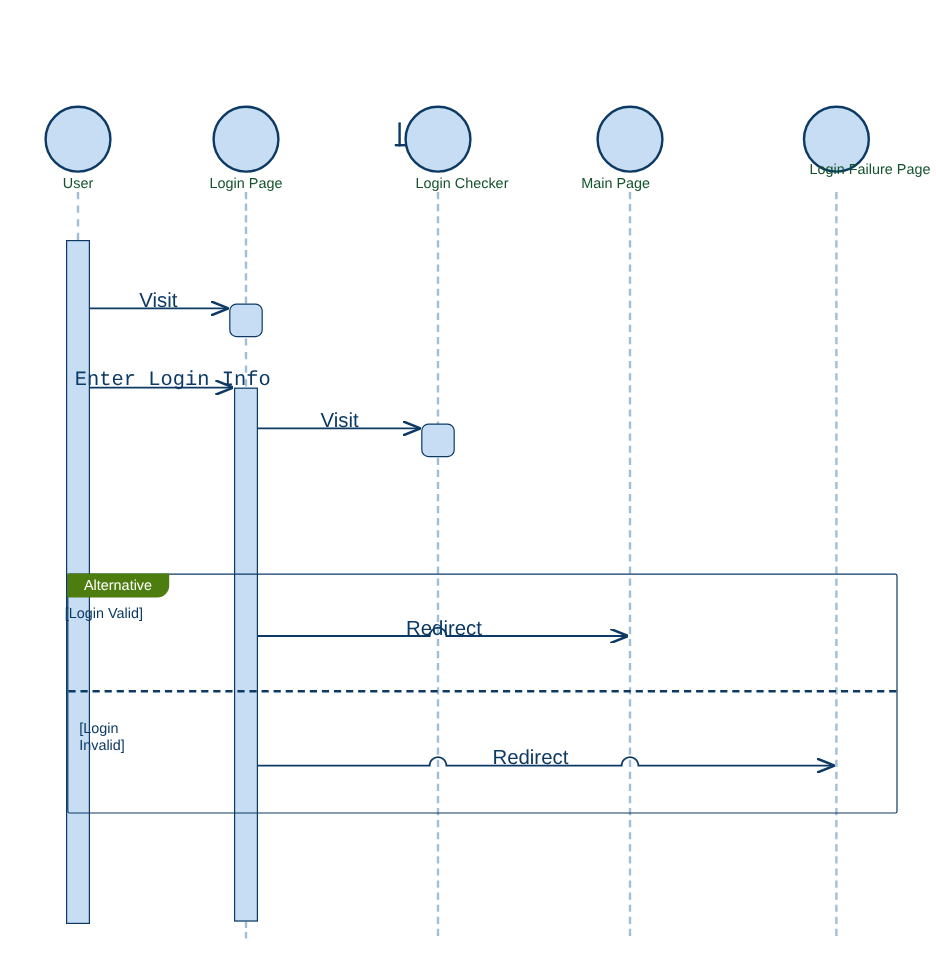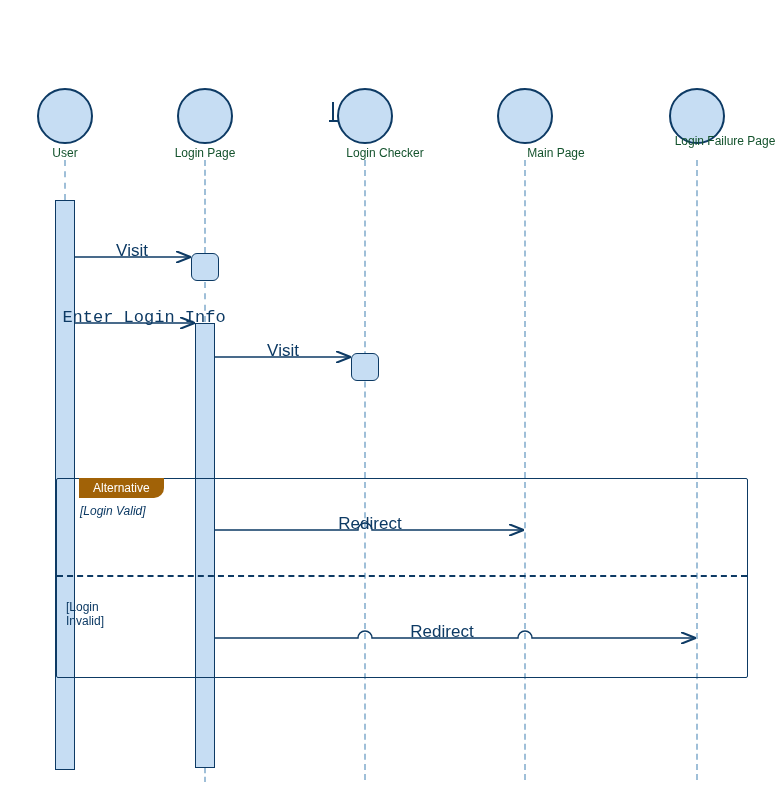--- a/index.html
+++ b/index.html
@@ -79,26 +79,25 @@
     transform: translateX(-50%);
   }
   .alt-frame {
     position: absolute;
     border: 1.5px solid #0d3a64;
     border-radius: 2px;
     box-sizing: border-box;
   }
   .alt-header {
     position: absolute;
-    background: #a16207;
+    background: #4d7c0f;
     color: #fff;
     font-size: 12px;
     padding: 3px 14px;
     border-bottom-right-radius: 10px;
-    margin-left: 23px;
   }
   .guard {
     position: absolute;
     font-size: 12px;
     color: #0d3a64;
   }
   .alt-divider {
     position: absolute;
     border-top: 2px dashed #0d3a64;
   }
@@ -109,39 +108,39 @@
 <div class="actor-circle" style="left:37px; top:88px;"></div>
 <div class="actor-circle" style="left:177px; top:88px;"></div>
 <div class="actor-circle" style="left:337px; top:88px;"></div>
 <div class="actor-tick" style="left:332px; top:102px;"></div>
 <div class="actor-circle" style="left:497px; top:88px;"></div>
 <div class="actor-circle" style="left:669px; top:88px;"></div>
 
 <div class="actor-label" style="left:65px; top:146px;">User</div>
 <div class="actor-label" style="left:205px; top:146px;">Login Page</div>
 <div class="actor-label" style="left:365px; top:146px;margin-left:20px;">Login Checker</div>
-<div class="actor-label" style="left:556px; top:146px;">Main Page</div>
+<div class="actor-label" style="left:513px; top:146px;">Main Page</div>
 <div class="actor-label" style="left:697px; top:134px;margin-left:28px;">Login Failure Page</div>
 
 <div class="lifeline-short" style="left:64px; top:160px; height:40px;"></div>
 <div class="lifeline-short" style="left:204px; top:160px; height:93px;"></div>
 <div class="lifeline-short" style="left:204px; top:282px; height:40px;"></div>
 <div class="lifeline-short" style="left:204px; top:768px; height:14px;"></div>
 <div class="lifeline" style="left:364px;"></div>
 <div class="lifeline" style="left:524px;"></div>
 <div class="lifeline" style="left:696px;"></div>
 
 <div class="activation" style="left:55px; top:200px; width:20px; height:570px;"></div>
 <div class="activation activation-round" style="left:191px; top:253px; width:28px; height:28px;"></div>
 <div class="activation" style="left:195px; top:323px; width:20px; height:445px;"></div>
 <div class="activation activation-round" style="left:351px; top:353px; width:28px; height:28px;"></div>
 
 <div class="alt-frame" style="left:56px; top:478px; width:692px; height:200px;"></div>
 <div class="alt-header" style="left:56px; top:478px;">Alternative</div>
-<div class="guard" style="left:80px; top:504px;font-style:italic;">[Login Valid]</div>
+<div class="guard" style="left:54px; top:504px;">[Login Valid]</div>
 <div class="alt-divider" style="left:57px; top:575px; width:690px;"></div>
 <div class="guard" style="left:66px; top:600px; line-height:1.2;">
   <span>[Login</span><br>
   <span>Invalid]</span>
 </div>
 
 <svg class="arrows">
   <defs>
     <marker id="arrowhead" markerWidth="10" markerHeight="8" refX="9" refY="4" orient="auto">
       <path d="M0,0 L10,4 L0,8" fill="none" stroke="#0d3a64" stroke-width="1.4"></path>

